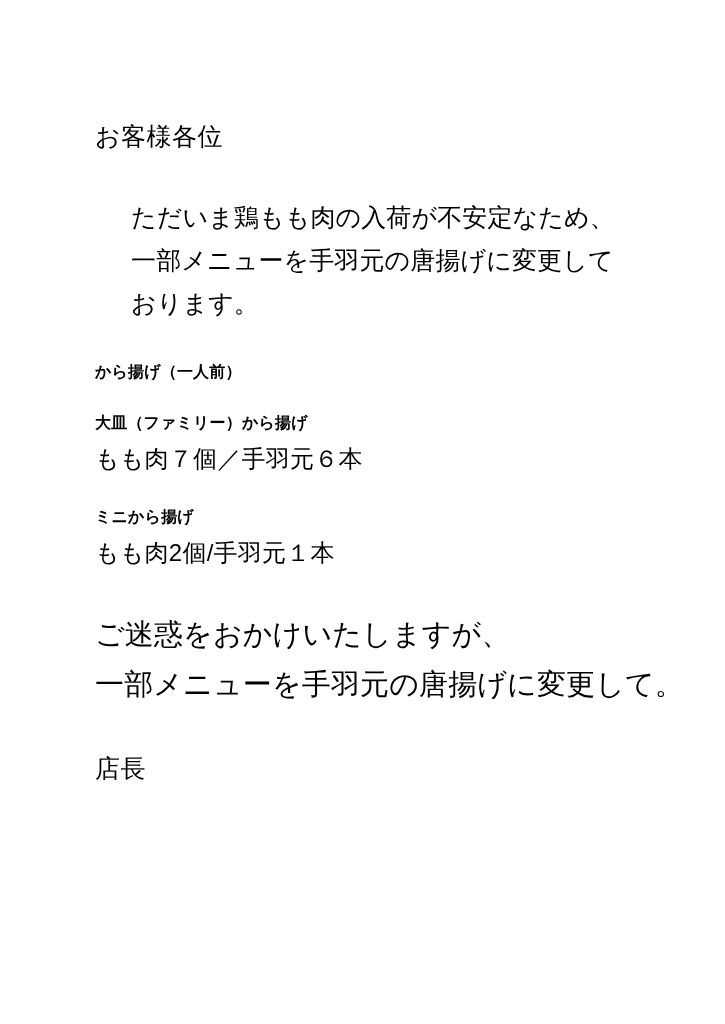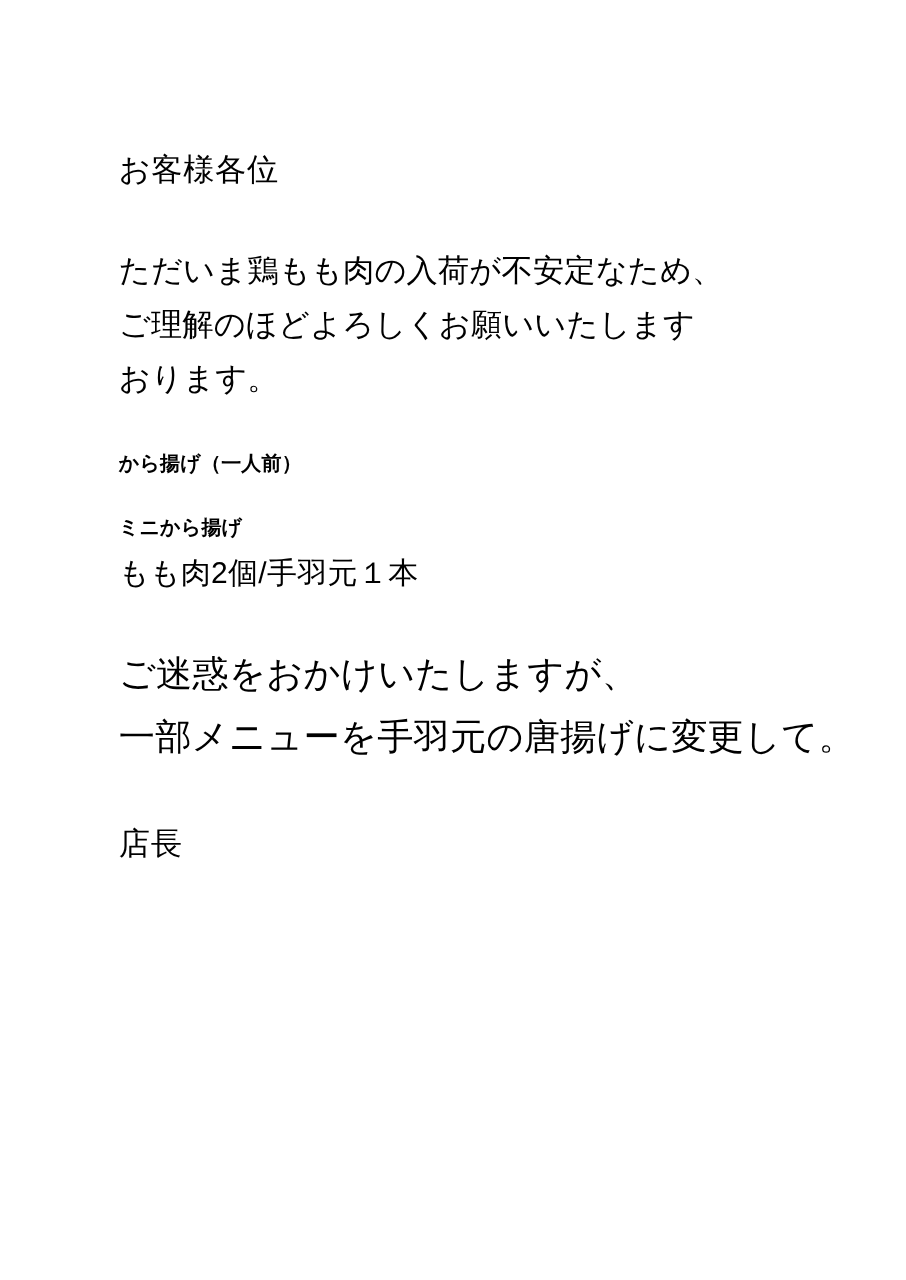--- a/index.html
+++ b/index.html
@@ -31,20 +31,21 @@
   .body-block {
     font-size: 25px;
     line-height: 1.72;
     letter-spacing: 0.005em;
     margin: 0 0 34px 0;
     font-weight: 400;
   }
   .body-block .ln {
     display: block;
     white-space: pre;
+    margin-left: 36px;
   }
   .item {
     margin: 0 0 26px 0;
   }
   .item-title {
     font-size: 16px;
     font-weight: 700;
     line-height: 1.6;
     letter-spacing: 0.01em;
     margin: 0 0 4px 0;
@@ -76,28 +77,32 @@
 </style>
 </head>
 <body>
 
 <div class="page">
 
   <p class="notice-heading">お客様各位</p>
 
   <div class="body-block">
     <span class="ln">ただいま鶏もも肉の入荷が不安定なため、</span>
-    <span class="ln">ご理解のほどよろしくお願いいたします</span>
+    <span class="ln">一部メニューを手羽元の唐揚げに変更して</span>
     <span class="ln">おります。</span>
   </div>
 
   <div class="item">
     <p class="item-title">から揚げ（一人前）</p>
   </div>
 
+  <div class="item">
+    <p class="item-title">大皿（ファミリー）から揚げ</p>
+    <p class="item-detail">もも肉７個／手羽元６本</p>
+  </div>
 
   <div class="item">
     <p class="item-title">ミニから揚げ</p>
     <p class="item-detail">もも肉2個/手羽元１本</p>
   </div>
 
   <div class="closing">
     <span class="ln">ご迷惑をおかけいたしますが、</span>
     <span class="ln">一部メニューを手羽元の唐揚げに変更して。</span>
   </div>

